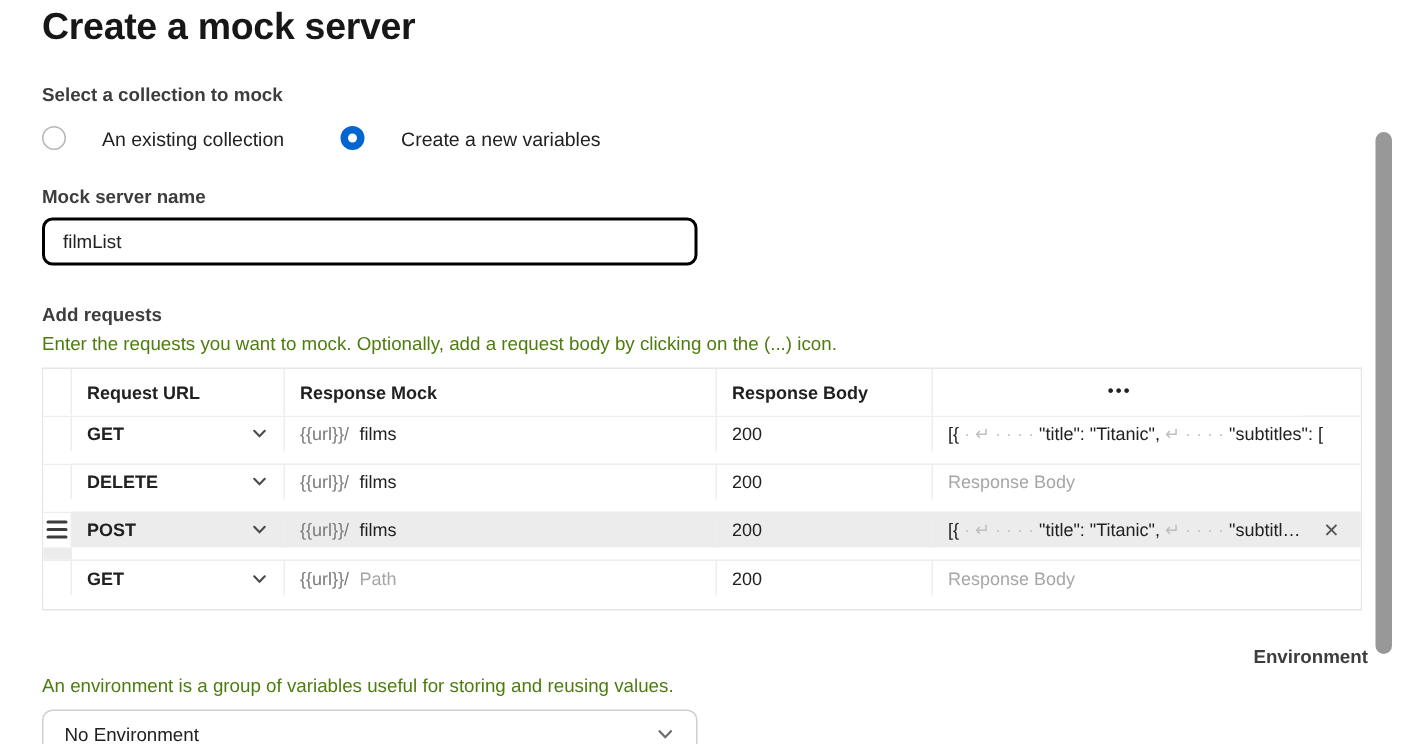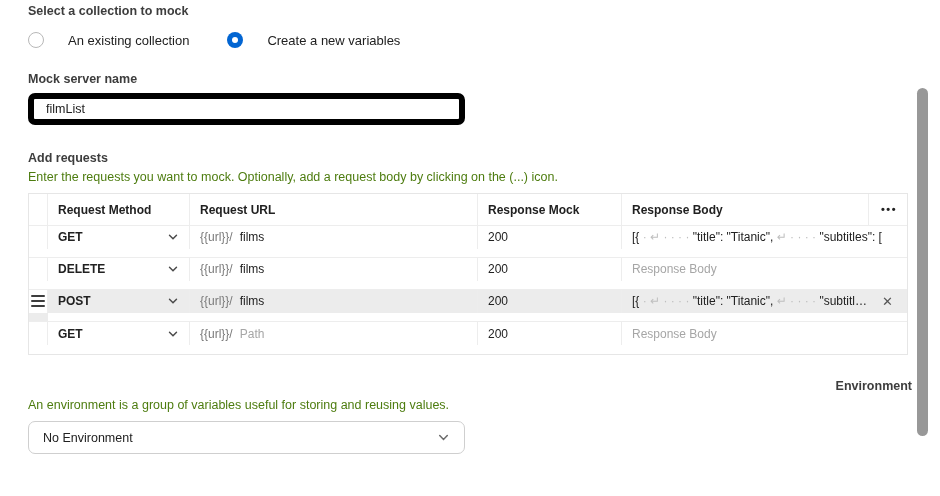--- a/index.html
+++ b/index.html
@@ -46,21 +46,21 @@
     content: ""; position: absolute; left: 5px; top: 5px;
     width: 6px; height: 6px; border-radius: 50%; background: #fff;
   }
   .radio-label { font-size: 13px; color: #212121; }
 
   
   .name-label { margin-top: 23px; }
   .text-input {
     margin-top: 7px;
     width: 437px; height: 32px;
-    border: 6px solid #000000; border-radius: 7px;
+    border: 2px solid #000000; border-radius: 7px;
     font-family: "Liberation Sans", sans-serif;
     font-size: 12.5px; color: #212121;
     padding: 0 12px; outline: none; display: block;
   }
 
   
   .requests-label { margin-top: 26px; }
 
   
   .mock-table {
@@ -146,20 +146,21 @@
     border-radius: 6px;
     background: #989898;
     cursor: pointer;
   }
 </style>
 </head>
 <body>
 
 <div class="page">
 
+  <h1 class="page-title">Create a mock server</h1>
 
   <div class="section-label">Select a collection to mock</div>
 
   <div class="radio-row">
     <div class="radio-option">
       <span class="radio-circle"></span>
       <span class="radio-label">An existing collection</span>
     </div>
     <div class="radio-option">
       <span class="radio-circle selected"></span>
@@ -170,21 +171,20 @@
   <div class="section-label name-label">Mock server name</div>
   <input class="text-input" type="text" value="filmList" style="">
 
   <div class="section-label requests-label">Add requests</div>
   <div class="helper-text">Enter the requests you want to mock. Optionally, add a request body by clicking on the (...) icon.</div>
 
   <div class="mock-table">
 
     <div class="t-row header-row">
       <div class="t-cell narrow"></div>
-      <div class="t-cell">Request Method</div>
       <div class="t-cell">Request URL</div>
       <div class="t-cell">Response Mock</div>
       <div class="t-cell">Response Body</div>
       <div class="t-cell menu-cell no-border">
         <span class="ellipsis-icon">•••</span>
       </div>
     </div>
 
     <div class="t-row">
       <div class="t-cell narrow"></div>

